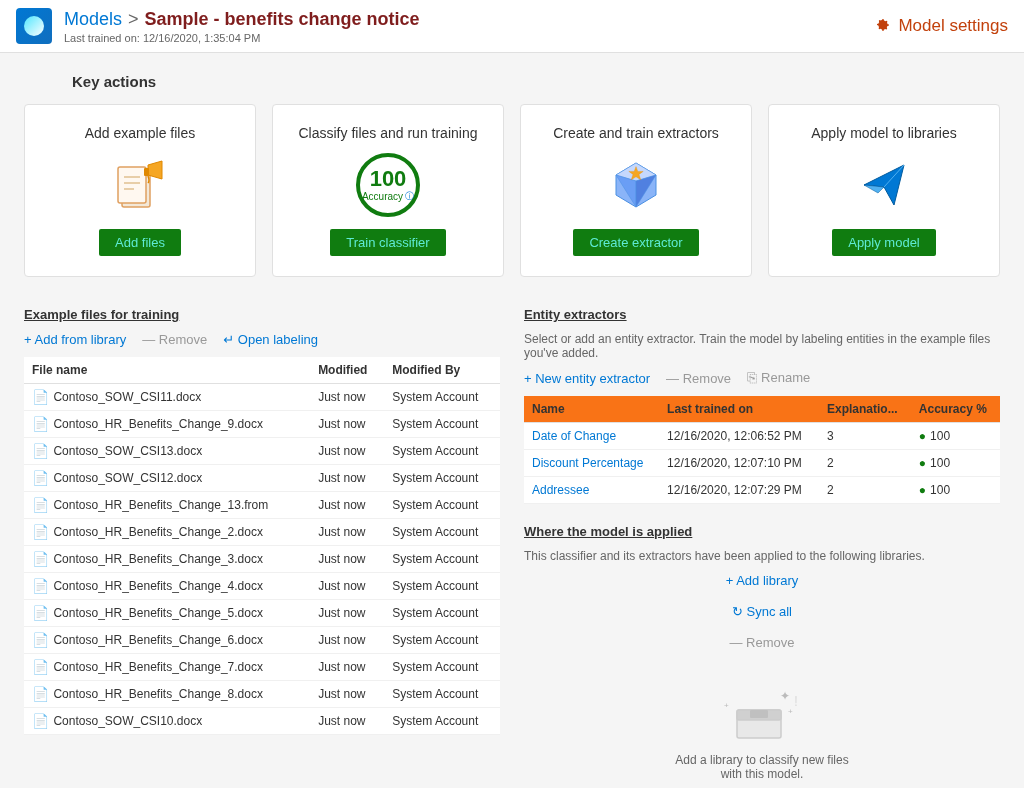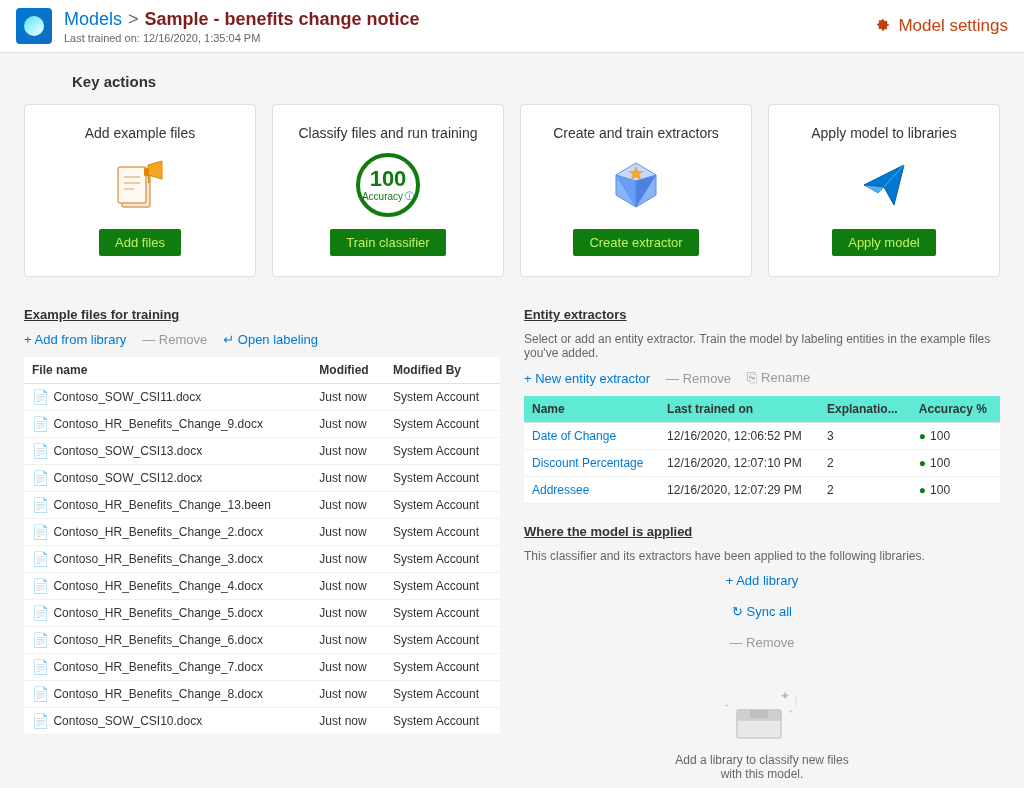--- a/index.html
+++ b/index.html
@@ -57,21 +57,21 @@
       border: 4px solid #107c10;
       display: flex; flex-direction: column; align-items: center; justify-content: center;
       position: relative;
     }
     .accuracy-number { font-size: 22px; font-weight: 700; color: #107c10; line-height: 1; }
     .accuracy-label { font-size: 10px; color: #107c10; display: flex; align-items: center; gap: 2px; }
     .accuracy-info { font-size: 9px; color: #0078d4; cursor: pointer; }
 
     .action-btn {
       padding: 6px 16px; border: none; border-radius: 2px;
-      background: #107c10; color: #bef264; font-size: 13px; cursor: pointer;
+      background: #107c10; color: #5eead4; font-size: 13px; cursor: pointer;
       white-space: nowrap;
     }
 
     
     .bottom-sections { display: flex; gap: 24px; }
     .left-section { flex: 1; min-width: 0; }
     .right-section { flex: 1; min-width: 0; }
 
     .sub-section-title { font-size: 13px; font-weight: 600; margin-bottom: 10px; color: #333; text-decoration: underline; }
     .sub-section-desc { font-size: 12px; color: #666; margin-bottom: 10px; }
@@ -96,21 +96,21 @@
       background: #fff;
     }
     .file-icon { color: #0078d4; font-size: 14px; margin-right: 4px; }
     .file-name-cell { display: flex; align-items: center; }
 
     
     .entity-table { width: 100%; border-collapse: collapse; }
     .entity-table th {
       text-align: left; padding: 6px 8px;
       border-bottom: 1px solid #e0e0e0;
-      font-weight: 600; font-size: 12px; color: #333; background: #5eead4;
+      font-weight: 600; font-size: 12px; color: #333; background: #f97316;
     }
     .entity-table td {
       padding: 6px 8px; border-bottom: 1px solid #f0f0f0;
       font-size: 12px; background: #fff;
     }
     .entity-link { color: #0078d4; cursor: pointer; text-decoration: none; }
     .accuracy-dot { color: #107c10; margin-right: 4px; }
 
     
     .applied-section { margin-top: 20px; }
@@ -277,21 +277,21 @@
         <span>Contoso_SOW_CSI12.docx</span>
       </span>
     </td>
     <td>Just now</td>
     <td>System Account</td>
   </tr>
             <tr>
     <td>
       <span class="file-name-cell">
         <span class="file-icon">📄</span>
-        <span>Contoso_HR_Benefits_Change_13.been</span>
+        <span>Contoso_HR_Benefits_Change_13.from</span>
       </span>
     </td>
     <td>Just now</td>
     <td>System Account</td>
   </tr>
             <tr>
     <td>
       <span class="file-name-cell">
         <span class="file-icon">📄</span>
         <span>Contoso_HR_Benefits_Change_2.docx</span>

